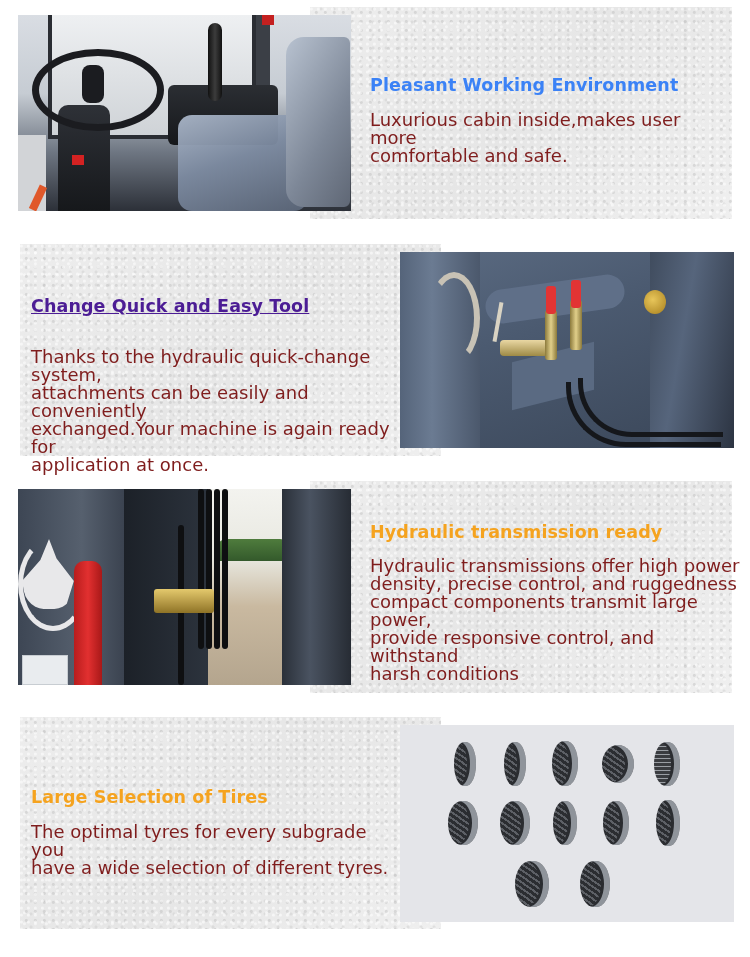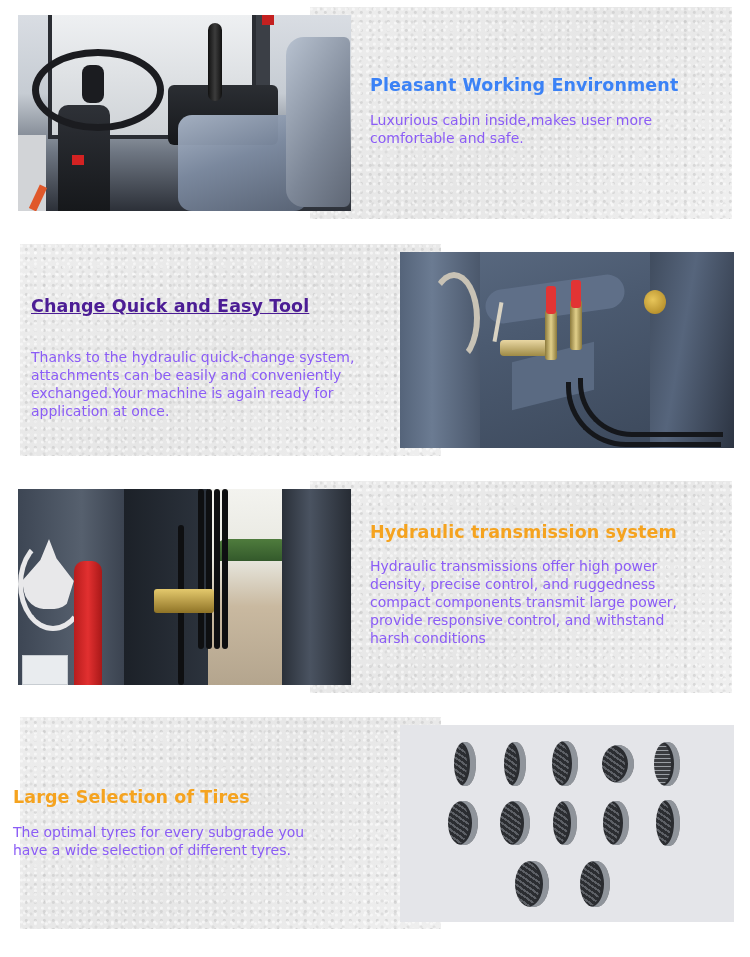--- a/index.html
+++ b/index.html
@@ -25,23 +25,23 @@
     margin: 0;
     font-family: "DejaVu Sans", sans-serif;
     font-weight: bold;
     font-size: 17.5px;
     letter-spacing: 0.1px;
     white-space: nowrap;
   }
   .body-text {
     margin: 17px 0 0 0;
     font-family: "DejaVu Sans", sans-serif;
-    font-size: 14px;
+    font-size: 18px;
     line-height: 18px;
-    color: #8b5cf6;
+    color: #7f1d1d;
     white-space: pre-line;
   }
 
   
   .cabin { background: linear-gradient(180deg,#d9dde3 0%,#c6ccd3 40%,#6e7682 70%,#2c3038 100%); }
   .cabin .window { position:absolute; left:30px; top:0; width:200px; height:120px;
      background: linear-gradient(180deg,#eef0f2,#cfd3d7); border:4px solid #2a2d33; border-top:none; }
   .cabin .pillar { position:absolute; left:238px; top:0; width:14px; height:110px; background:#3b3f46; }
   .cabin .redcap { position:absolute; left:244px; top:0; width:12px; height:10px; background:#c42020; }
   .cabin .wheel { position:absolute; left:14px; top:34px; width:118px; height:68px;
@@ -197,21 +197,21 @@
       <span style="left:38px; top:0;"></span>
       <span style="left:46px; top:0;"></span>
       <span style="left:54px; top:0;"></span>
       <span style="left:10px; top:36px; height:160px;"></span>
     </div>
     <div class="block"></div>
     <div class="post"></div>
   </div>
 
   <div class="text-block" style="left:370px; top:522px; width:370px;">
-    <h2 class="heading" style="color:#f5a31f;">Hydraulic transmission system</h2>
+    <h2 class="heading" style="color:#f5a31f;">Hydraulic transmission ready</h2>
     <p class="body-text" style="margin-top:15px;">Hydraulic transmissions offer high power
 density, precise control, and ruggedness
 compact components transmit large power,
 provide responsive control, and withstand
 harsh conditions</p>
   </div>
 </div>
 
 <div>
   <div class="texture" style="left:20px; top:717px; width:421px; height:212px;"></div>
@@ -227,18 +227,18 @@
     <div class="tire" style="left:48px; top:76px; width:30px; height:44px;"></div>
     <div class="tire" style="left:100px; top:76px; width:30px; height:44px;"></div>
     <div class="tire" style="left:153px; top:76px; width:24px; height:44px;"></div>
     <div class="tire" style="left:203px; top:76px; width:26px; height:44px;"></div>
     <div class="tire" style="left:256px; top:75px; width:24px; height:46px;"></div>
 
     <div class="tire" style="left:115px; top:136px; width:34px; height:46px;"></div>
     <div class="tire" style="left:180px; top:136px; width:30px; height:46px;"></div>
   </div>
 
-  <div class="text-block" style="left:13px; top:787px; width:370px;">
+  <div class="text-block" style="left:31px; top:787px; width:370px;">
     <h2 class="heading" style="color:#f5a31f;">Large Selection of Tires</h2>
     <p class="body-text" style="margin-top:16px;">The optimal tyres for every subgrade you
 have a wide selection of different tyres.</p>
   </div>
 </div>
 
 </body></html>

